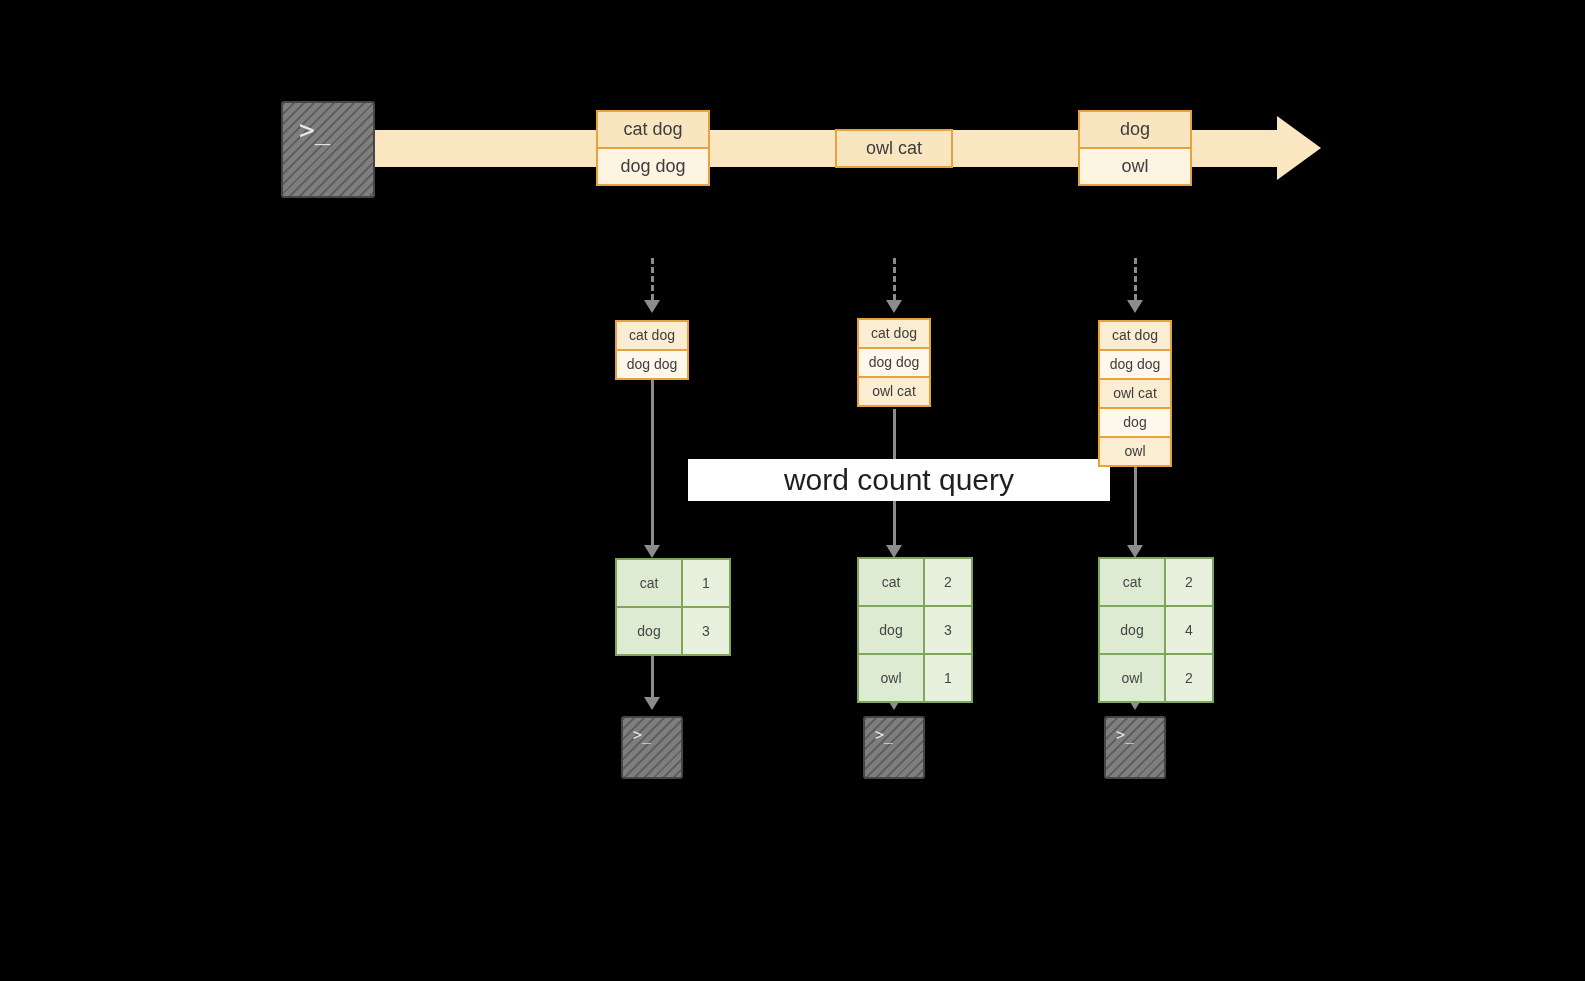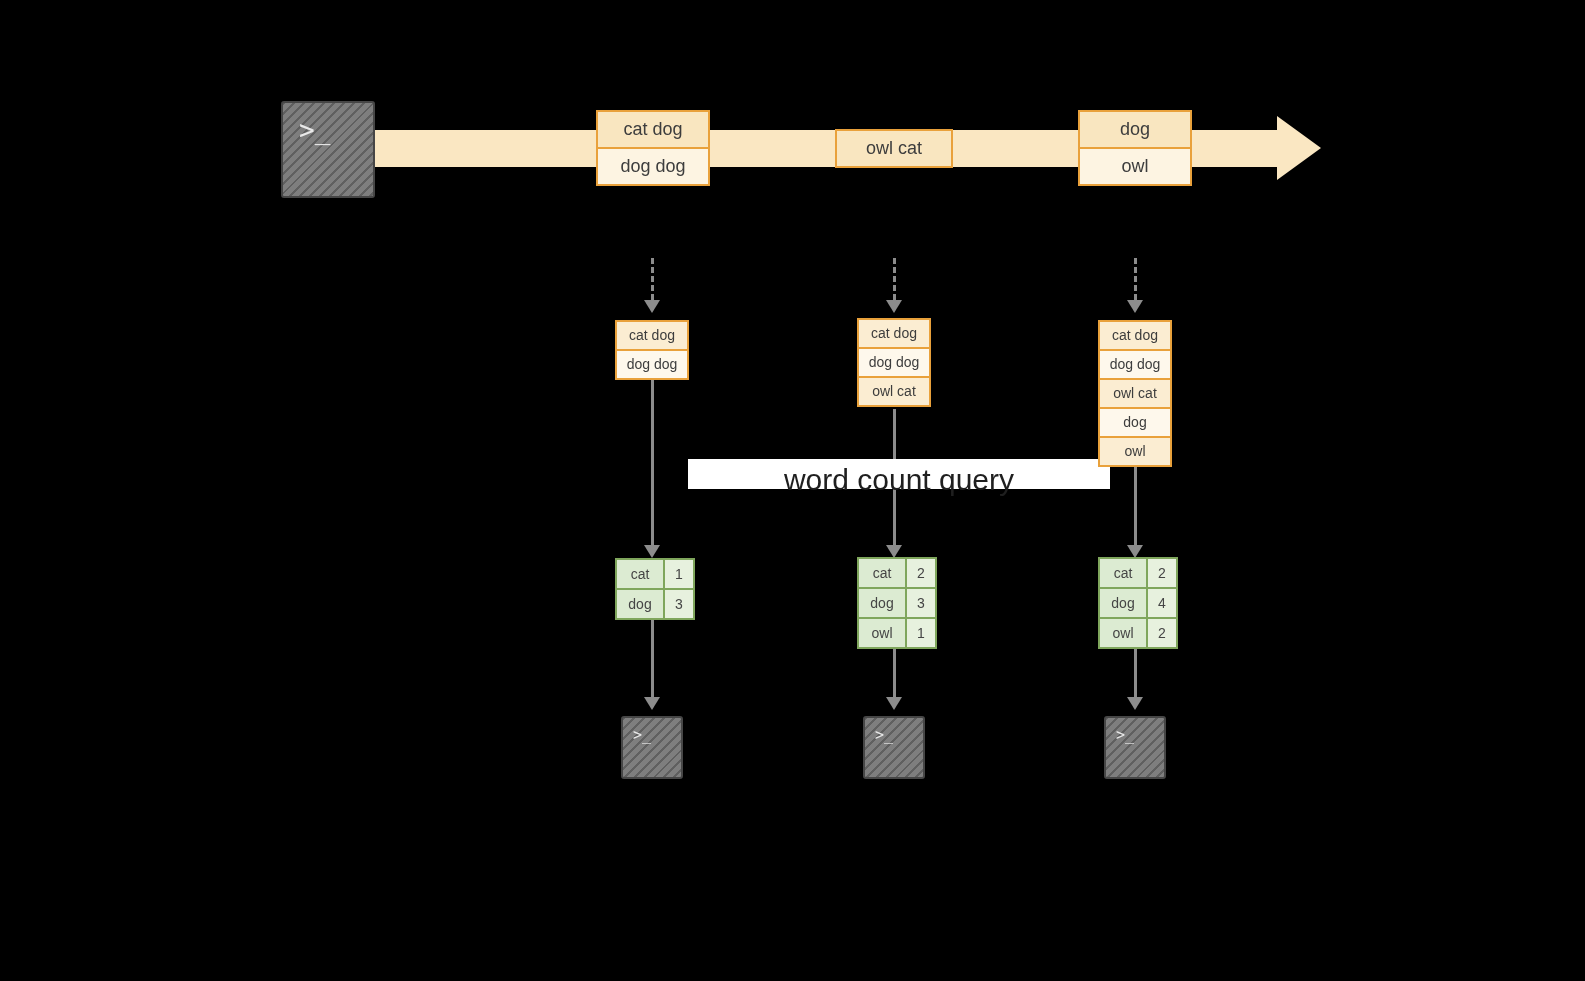--- a/index.html
+++ b/index.html
@@ -23,21 +23,21 @@
     border-right:8px solid transparent;border-top:13px solid #8C8C8C;z-index:2;}
   
   .stack{position:absolute;display:flex;flex-direction:column;z-index:5;}
   .sbox{box-sizing:border-box;width:74px;height:31px;border:2px solid #E9A13B;margin-top:-2px;
     font-size:14px;line-height:27px;text-align:center;color:#3d3d3d;background:#FEF8EC;}
   .stack .sbox:first-child{margin-top:0;}
   .stack .sbox:nth-child(odd){background:#FBEDD2;}
   
   .ctable{position:absolute;border-collapse:collapse;z-index:5;}
   .ctable td{box-sizing:content-box;border:2px solid #7FA65C;font-size:14px;color:#454545;
-    text-align:center;width:46px;height:28px;padding:0;background:#DCEBD2;}
+    text-align:center;width:46px;height:28px;padding:9px;background:#DCEBD2;}
   .ctable td.num{width:28px;background:#E7F1DE;}
   
   .banner{position:absolute;background:#FFFFFF;z-index:4;text-align:center;
     color:#1f1f1f;font-size:30px;line-height:42px;}
   
   .term{position:absolute;box-sizing:border-box;background-color:#7E7E7E;
     background-image:repeating-linear-gradient(135deg, rgba(25,25,25,0.30) 0px, rgba(25,25,25,0.30) 2px, transparent 2px, transparent 7px);
     border:2px solid #464646;border-radius:3px;color:#E9E9E9;
     font-family:"DejaVu Sans Mono",monospace;z-index:3;}
   .term-lg{left:281px;top:101px;width:94px;height:97px;font-size:26px;padding:12px 0 0 16px;}
@@ -82,21 +82,21 @@
   </div>
 
   <div class="stack" style="left:1098px;top:320px;">
     <div class="sbox">cat dog</div>
     <div class="sbox">dog dog</div>
     <div class="sbox">owl cat</div>
     <div class="sbox">dog</div>
     <div class="sbox">owl</div>
   </div>
 
-  <div class="banner" style="left:688px;top:459px;width:422px;height:30px;">word count query</div>
+  <div class="banner" style="left:688px;top:459px;width:422px;height:42px;">word count query</div>
 
   <div class="vline" style="left:651px;top:380px;height:166px;"></div>
   <div class="ahead" style="left:644px;top:545px;"></div>
   <div class="vline" style="left:893px;top:409px;height:137px;"></div>
   <div class="ahead" style="left:886px;top:545px;"></div>
   <div class="vline" style="left:1134px;top:467px;height:79px;"></div>
   <div class="ahead" style="left:1127px;top:545px;"></div>
 
   <table class="ctable" style="left:615px;top:558px;">
     <tbody>

